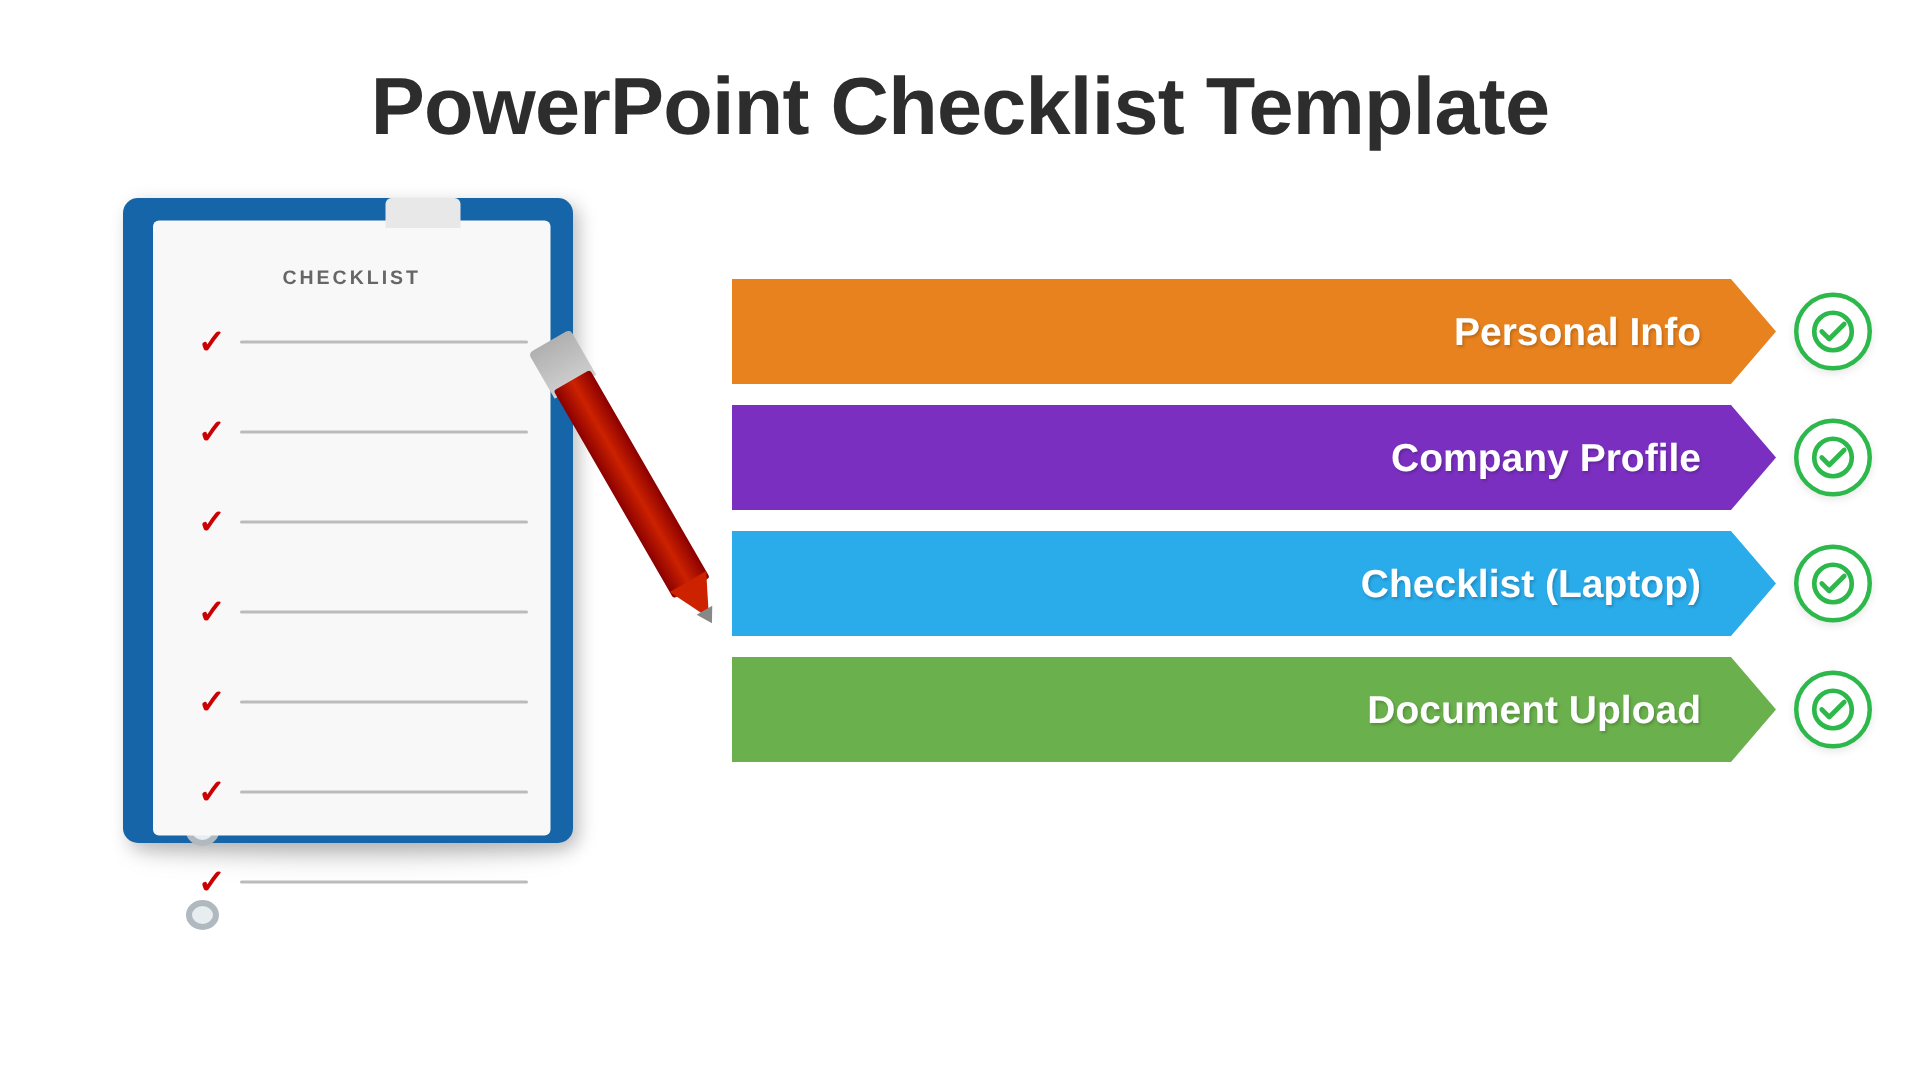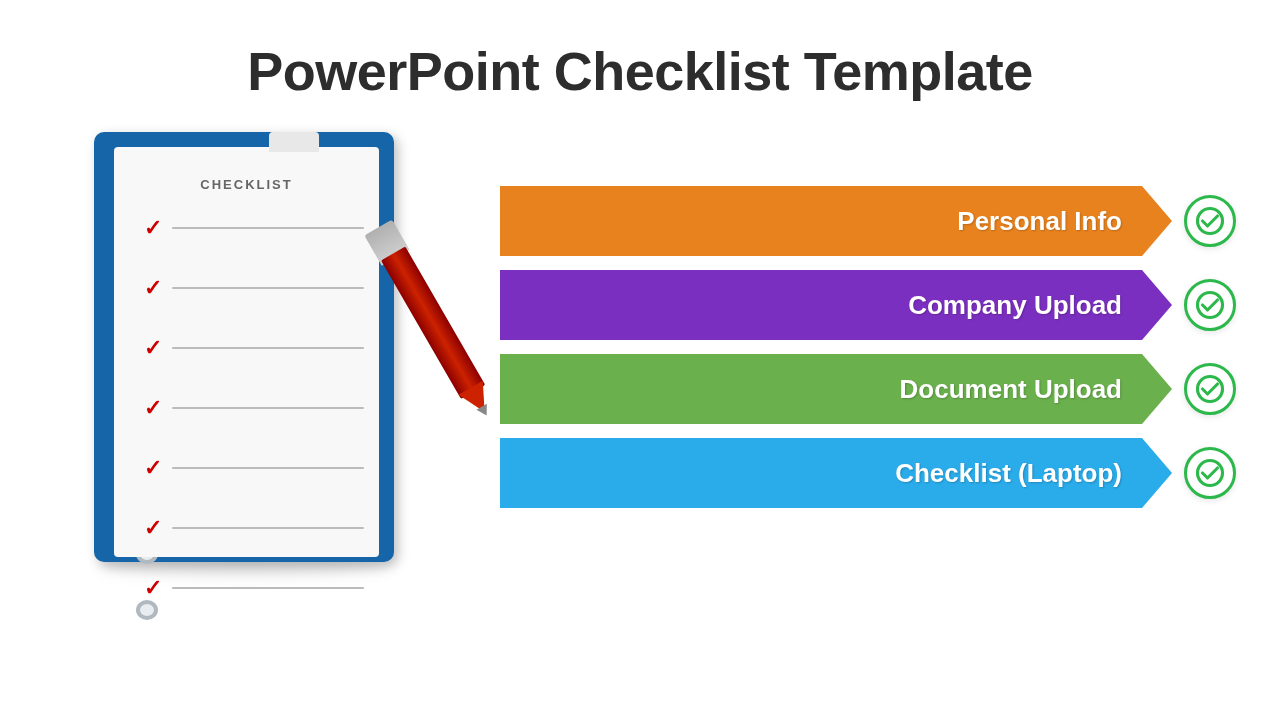--- a/index.html
+++ b/index.html
@@ -19,21 +19,21 @@
       color: #2d2d2d;
       letter-spacing: -0.5px;
     }
 
     .content-area {
       display: flex;
       align-items: center;
       justify-content: center;
       margin-top: 30px;
       gap: 16px;
-      padding: 0 44px;
+      padding: 0 32px;
     }
 
     
     .notebook {
       position: relative;
       width: 360px;
       height: 430px;
       flex-shrink: 0;
     }
 
@@ -333,45 +333,45 @@
       <div class="check-circle">
         <svg viewBox="0 0 24 24">
           <circle cx="12" cy="12" r="10" fill="none" stroke="#2db84b" stroke-width="2.5"></circle>
           <polyline points="6,12 10,16 18,8" fill="none" stroke="#2db84b" stroke-width="2.5" stroke-linecap="round" stroke-linejoin="round"></polyline>
         </svg>
       </div>
     </div>
 
     <div class="arrow-item">
       <div class="arrow-shape purple">
-        <span class="arrow-label">Company Upload</span>
+        <span class="arrow-label">Company Profile</span>
       </div>
       <div class="check-circle">
         <svg viewBox="0 0 24 24">
           <circle cx="12" cy="12" r="10" fill="none" stroke="#2db84b" stroke-width="2.5"></circle>
           <polyline points="6,12 10,16 18,8" fill="none" stroke="#2db84b" stroke-width="2.5" stroke-linecap="round" stroke-linejoin="round"></polyline>
         </svg>
       </div>
     </div>
 
     <div class="arrow-item">
-      <div class="arrow-shape green">
-        <span class="arrow-label">Document Upload</span>
+      <div class="arrow-shape blue">
+        <span class="arrow-label">Checklist (Laptop)</span>
       </div>
       <div class="check-circle">
         <svg viewBox="0 0 24 24">
           <circle cx="12" cy="12" r="10" fill="none" stroke="#2db84b" stroke-width="2.5"></circle>
           <polyline points="6,12 10,16 18,8" fill="none" stroke="#2db84b" stroke-width="2.5" stroke-linecap="round" stroke-linejoin="round"></polyline>
         </svg>
       </div>
     </div>
 
     <div class="arrow-item">
-      <div class="arrow-shape blue">
-        <span class="arrow-label">Checklist (Laptop)</span>
+      <div class="arrow-shape green">
+        <span class="arrow-label">Document Upload</span>
       </div>
       <div class="check-circle">
         <svg viewBox="0 0 24 24">
           <circle cx="12" cy="12" r="10" fill="none" stroke="#2db84b" stroke-width="2.5"></circle>
           <polyline points="6,12 10,16 18,8" fill="none" stroke="#2db84b" stroke-width="2.5" stroke-linecap="round" stroke-linejoin="round"></polyline>
         </svg>
       </div>
     </div>
 
   </div>

